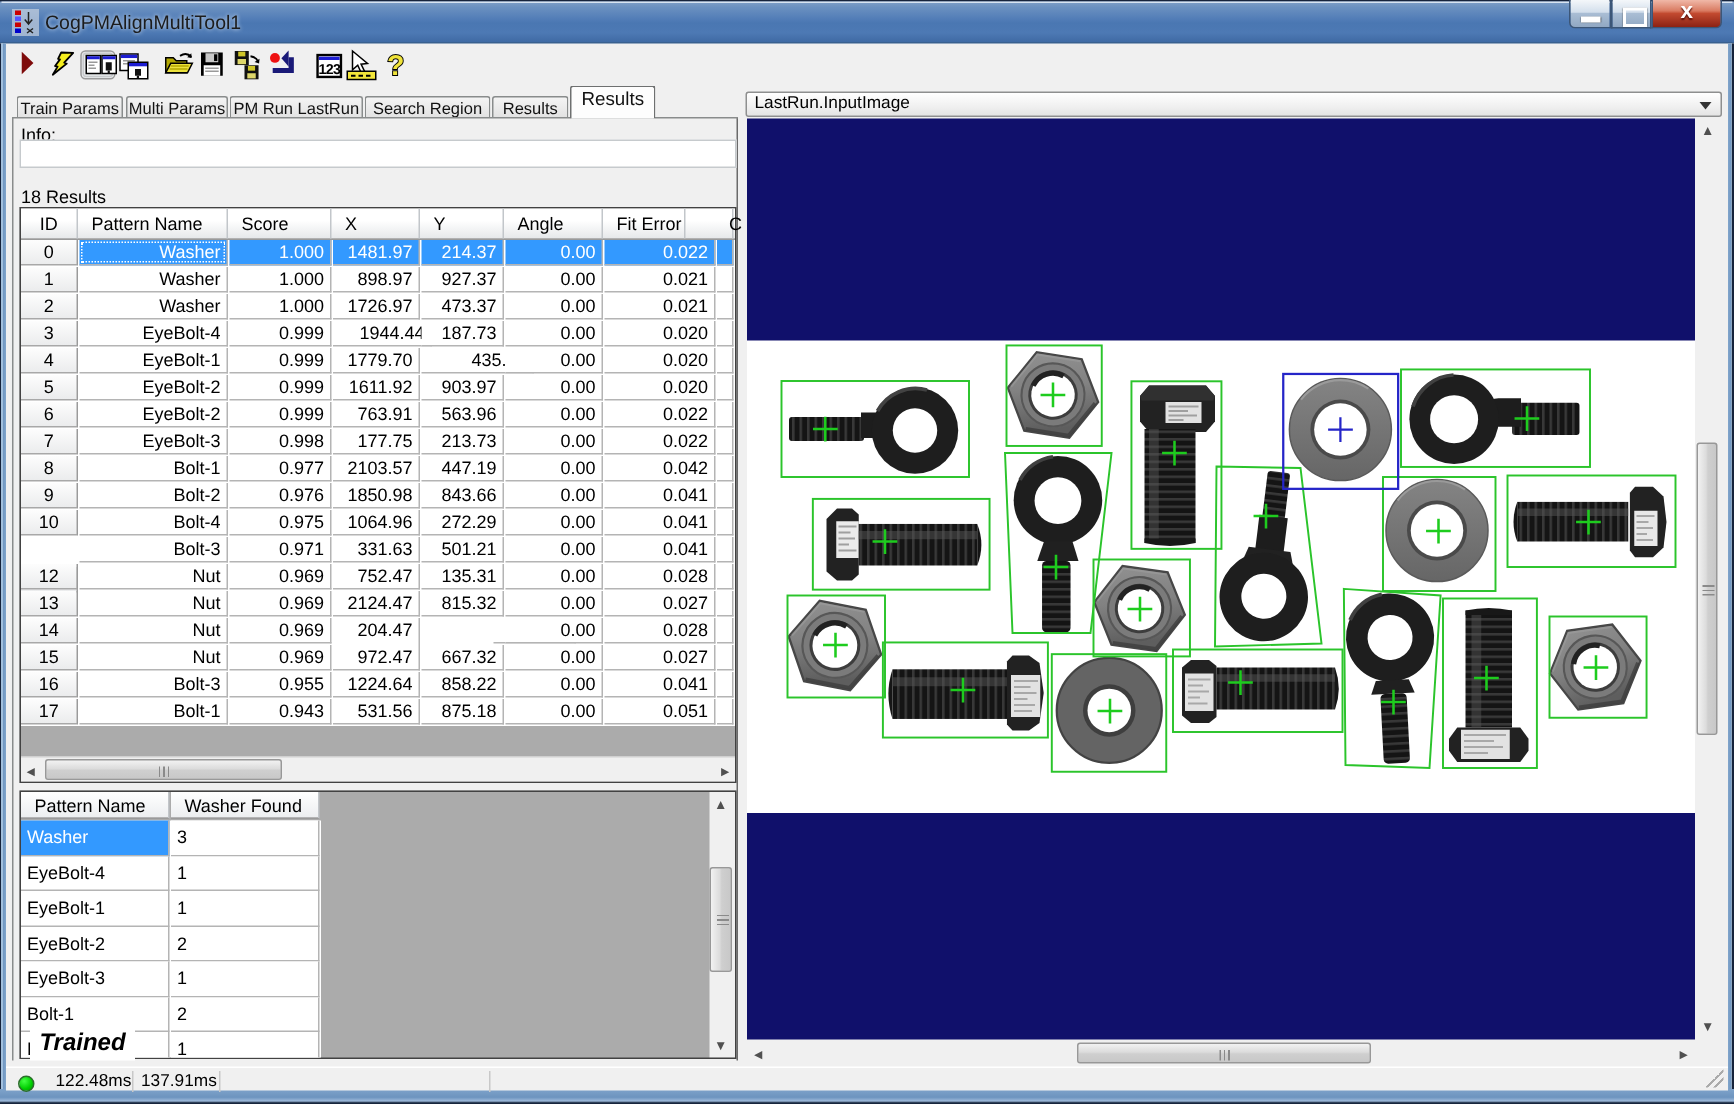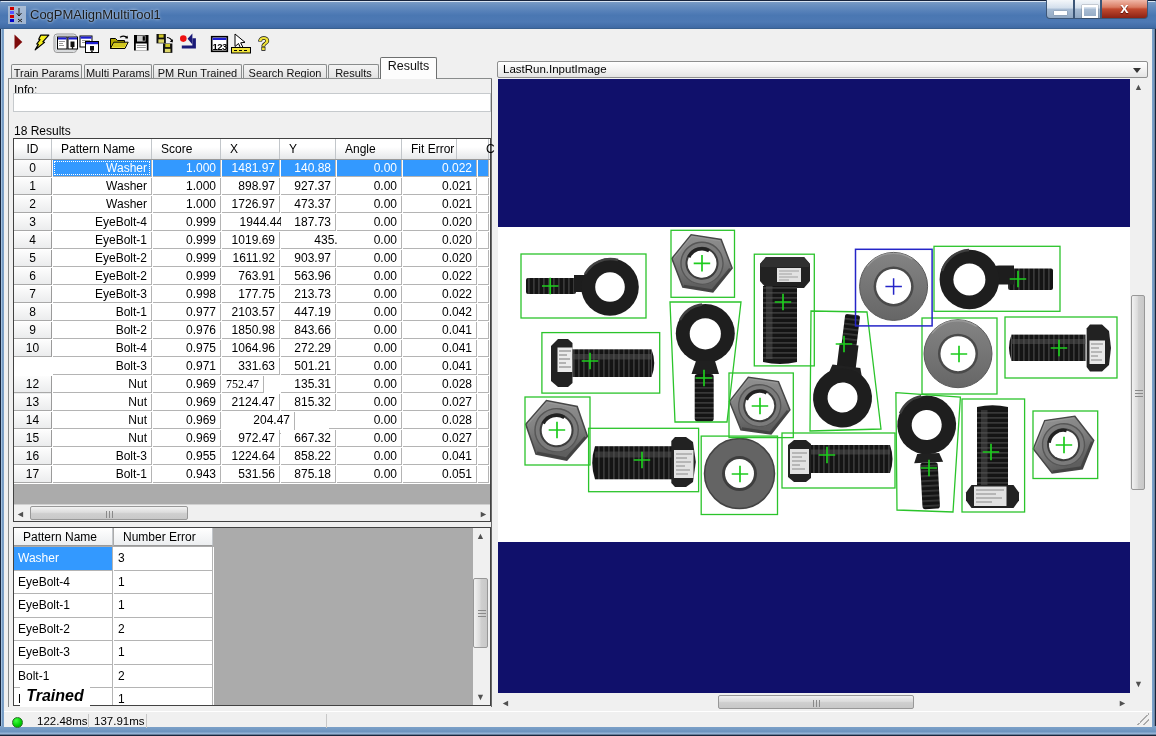--- a/index.html
+++ b/index.html
@@ -183,21 +183,21 @@
     <polygon points="235,4 235,16.5 238.5,13.5 240.8,18.5 243,17.5 240.7,12.8 245,12.3" fill="#fff" stroke="#000"></polygon>
     <rect x="231.5" y="17.5" width="19" height="5.5" fill="#f3e63a" stroke="#000"></rect>
     <path d="M234 20.5 h3 M239 20.5 h3 M244 20.5 h3" stroke="#000" stroke-width="1.2"></path>
   </g>
 
   <text x="258" y="20" font-family="Liberation Sans" font-size="19" font-weight="bold" fill="#f0e33a" stroke="#000" stroke-width="1.3" style="paint-order:stroke">?</text>
 </svg>
 
 <div class="tab" style="left:11px;width:71px;">Train Params</div>
 <div class="tab" style="left:84px;width:68px;">Multi Params</div>
-<div class="tab" style="left:153px;width:89px;">PM Run Trained</div>
+<div class="tab" style="left:153px;width:89px;">PM Run LastRun</div>
 <div class="tab" style="left:243px;width:84px;">Search Region</div>
 <div class="tab" style="left:328px;width:51px;">Results</div>
 <div class="tab seltab" style="left:380px;width:57px;">Results</div>
 <div class="abs" id="tabline"></div>
 <div class="abs" id="panel"></div>
 
 <div class="abs" style="left:14px;top:83px;font-size:12px;">Info:</div>
 <div class="abs" style="left:13px;top:93px;width:478px;height:19px;background:#fff;border:1px solid #c6cacd;"></div>
 <div class="abs" style="left:14px;top:124px;font-size:12px;">18 Results</div>
 
@@ -219,21 +219,21 @@
           <span class="focusdot"></span>
           <span class="cv">Washer</span>
         </div>
         <div class="c num sel" style="left:139px;top:0;width:68px;height:17px;">
           <span class="cv">1.000</span>
         </div>
         <div class="c num sel" style="left:208px;top:0;width:58px;height:17px;">
           <span class="cv">1481.97</span>
         </div>
         <div class="c num sel" style="left:267px;top:0;width:55px;height:17px;">
-          <span class="cv">140.88</span>
+          <span class="cv">214.37</span>
         </div>
         <div class="c num sel" style="left:323px;top:0;width:65px;height:17px;">
           <span class="cv">0.00</span>
         </div>
         <div class="c num sel" style="left:389px;top:0;width:74px;height:17px;">
           <span class="cv">0.022</span>
         </div>
         <div class="c num sel" style="left:464px;top:0;width:11px;height:17px;">
           <span class="cv"></span>
         </div>
@@ -312,21 +312,21 @@
       </div>
 <div class="row" style="top:72px;height:18px;">
         <div class="c idc" style="left:0;top:0;width:38px;height:17px;">4</div>
         <div class="c num" style="left:39px;top:0;width:99px;height:17px;">
           <span class="cv">EyeBolt-1</span>
         </div>
         <div class="c num" style="left:139px;top:0;width:68px;height:17px;">
           <span class="cv">0.999</span>
         </div>
         <div class="c num" style="left:208px;top:0;width:58px;height:17px;">
-          <span class="cv">1019.69</span>
+          <span class="cv">1779.70</span>
         </div>
         <div class="c num" style="left:267px;top:0;width:75px;height:17px;">
           <span class="cv">435.29</span>
         </div>
         <div class="c num" style="left:323px;top:0;width:65px;height:17px;">
           <span class="cv">0.00</span>
         </div>
         <div class="c num" style="left:389px;top:0;width:74px;height:17px;">
           <span class="cv">0.020</span>
         </div>
@@ -503,21 +503,21 @@
         </div>
       </div>
 <div class="row" style="top:216px;height:18px;">
         <div class="c idc" style="left:0;top:0;width:38px;height:17px;">12</div>
         <div class="c num" style="left:39px;top:0;width:99px;height:17px;">
           <span class="cv">Nut</span>
         </div>
         <div class="c num" style="left:139px;top:0;width:68px;height:17px;">
           <span class="cv">0.969</span>
         </div>
-        <div class="c num" style="left:208px;top:0;width:42px;height:17px;font-family:Liberation Serif, serif;">
+        <div class="c num" style="left:208px;top:0;width:58px;height:17px;">
           <span class="cv">752.47</span>
         </div>
         <div class="c num" style="left:267px;top:0;width:55px;height:17px;">
           <span class="cv">135.31</span>
         </div>
         <div class="c num" style="left:323px;top:0;width:65px;height:17px;">
           <span class="cv">0.00</span>
         </div>
         <div class="c num" style="left:389px;top:0;width:74px;height:17px;">
           <span class="cv">0.028</span>
@@ -551,21 +551,21 @@
         </div>
       </div>
 <div class="row" style="top:252px;height:18px;">
         <div class="c idc" style="left:0;top:0;width:38px;height:17px;">14</div>
         <div class="c num" style="left:39px;top:0;width:99px;height:17px;">
           <span class="cv">Nut</span>
         </div>
         <div class="c num" style="left:139px;top:0;width:68px;height:17px;">
           <span class="cv">0.969</span>
         </div>
-        <div class="c num" style="left:223px;top:0;width:58px;height:22px;padding-left:36px;">
+        <div class="c num" style="left:208px;top:0;width:58px;height:22px;padding-left:36px;">
           <span class="cv">204.47</span>
         </div>
         <div class="c num" style="left:267px;top:0;width:55px;height:17px;margin-left:48px;">
           <span class="cv">763.31</span>
         </div>
         <div class="c num" style="left:323px;top:0;width:65px;height:17px;">
           <span class="cv">0.00</span>
         </div>
         <div class="c num" style="left:389px;top:0;width:74px;height:17px;">
           <span class="cv">0.028</span>
@@ -651,21 +651,21 @@
     <div class="sbtn" style="left:2px;top:4px;">◄</div>
     <div class="sbtn" style="right:2px;top:4px;">►</div>
     <div class="thumbh" style="left:16px;width:158px;">
         <div class="griph" style="left:75px;"></div>
       </div>
   </div>
 </div>
 
 <div class="abs" id="grid2">
   <div class="g2hc" style="left:0;width:99px;">Pattern Name</div>
-  <div class="g2hc" style="left:100px;width:99px;">Number Error</div>
+  <div class="g2hc" style="left:100px;width:99px;">Washer Found</div>
   <div id="g2body">
 <div class="g2row" style="top:0.0px;height:23.5px;">
 <div class="g2c g2sel" style="left:0;width:99px;">Washer</div>
 <div class="g2c" style="left:100px;width:99px;">3</div>
       </div>
 <div class="g2row" style="top:23.5px;height:23.5px;">
 <div class="g2c" style="left:0;width:99px;">EyeBolt-4</div>
 <div class="g2c" style="left:100px;width:99px;">1</div>
       </div>
 <div class="g2row" style="top:47.0px;height:23.5px;">

